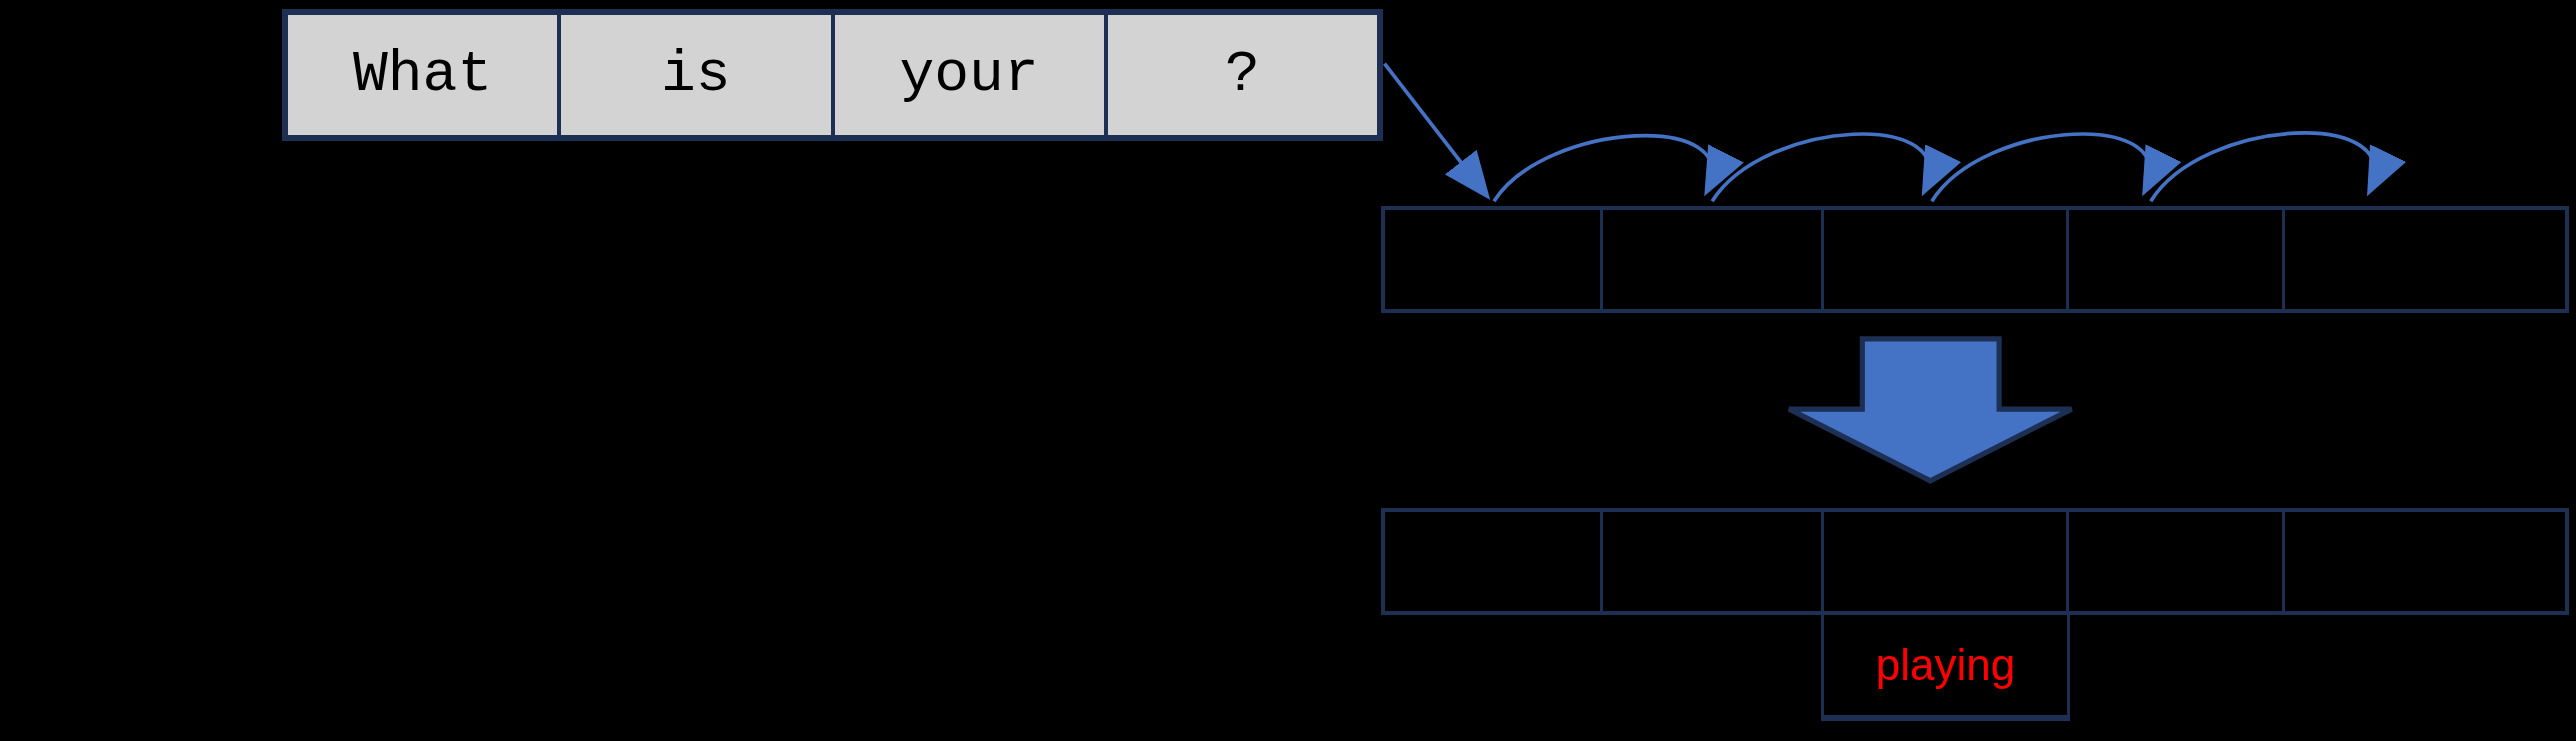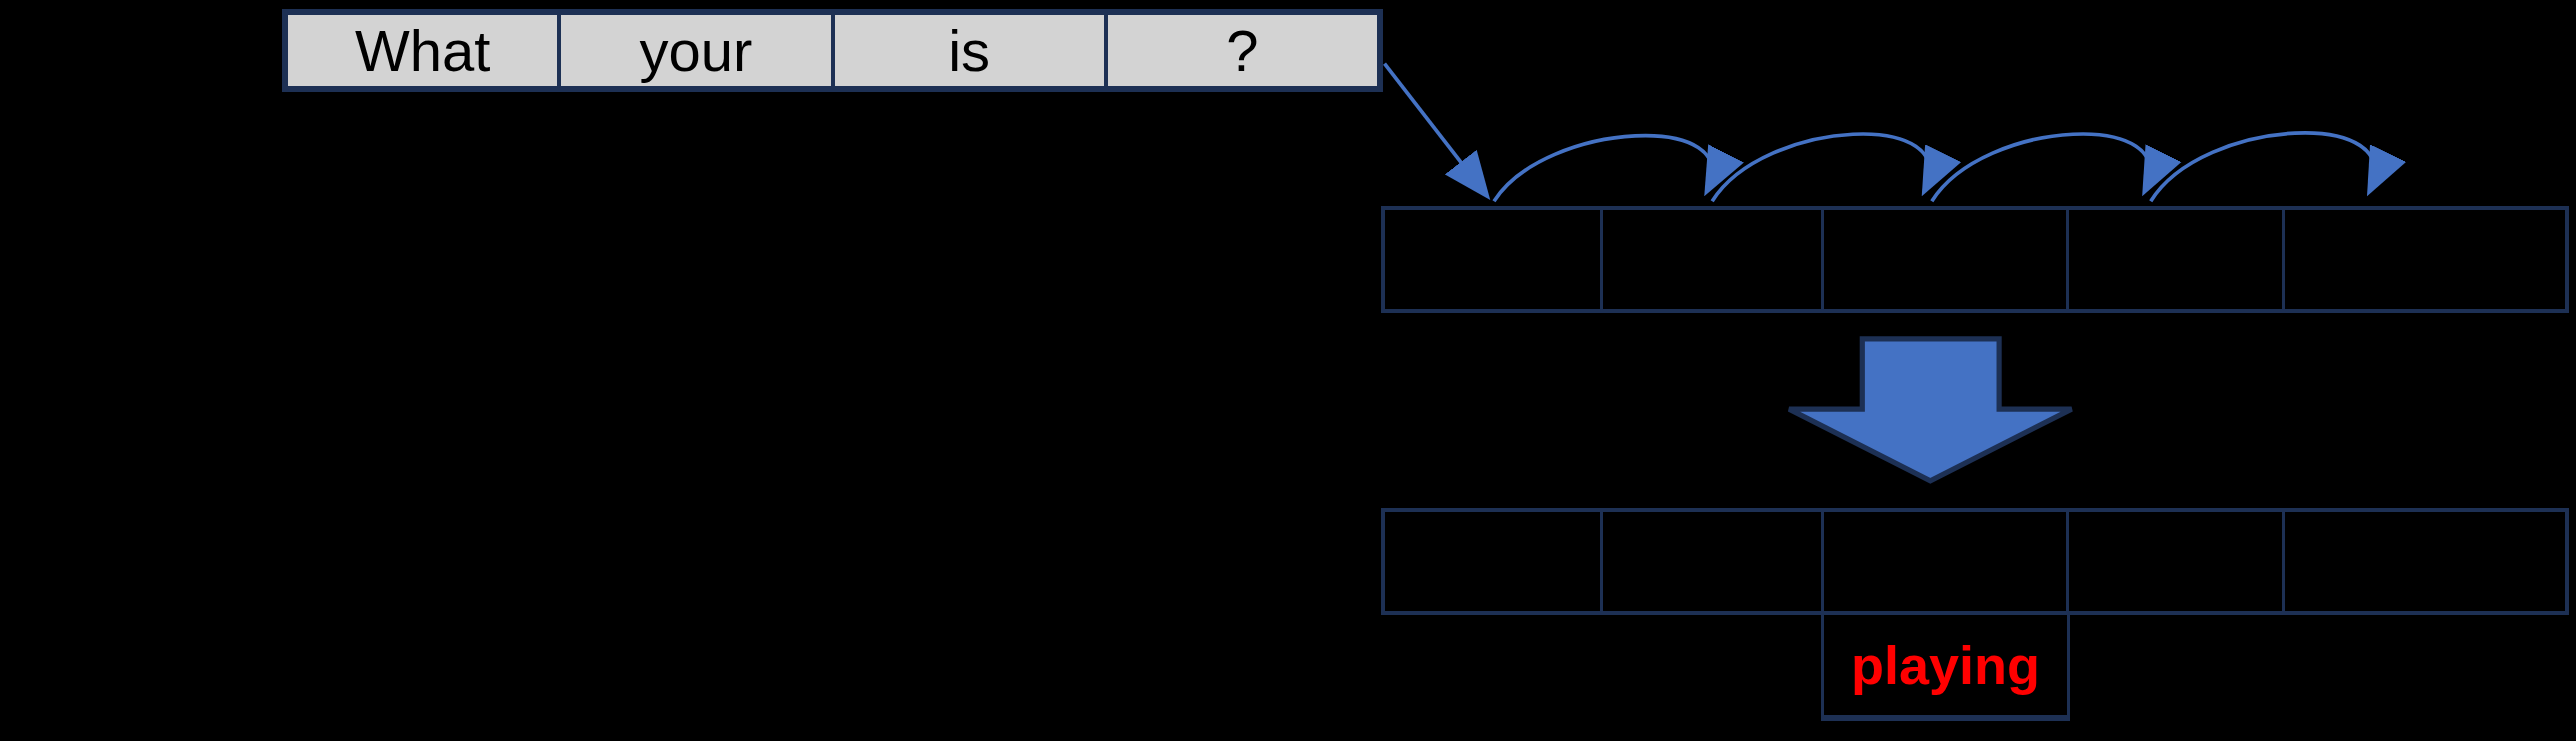--- a/index.html
+++ b/index.html
@@ -16,24 +16,25 @@
     position:relative;
     width:2576px;height:742px;
     background:var(--bg);
     overflow:hidden;
     font-family:"Liberation Sans", sans-serif;
   }
 
   
   .word-table{
     position:absolute;left:282px;top:9px;
-    width:1101px;height:83px;
+    width:1101px;height:132px;
     display:flex;
     border:6px solid var(--navy);
     background:var(--cellgray);
+    font-family:Liberation Mono, monospace;
   }
   .word-cell{
     flex:1 1 0;
     display:flex;align-items:center;justify-content:center;
     color:var(--wordtext);
     font-size:58px;line-height:1;
     background:var(--cellgray);
   }
   .word-cell + .word-cell{border-left:4.4px solid var(--navy);}
 
@@ -58,41 +59,41 @@
   .prediction-box{
     position:absolute;left:1821px;top:614px;
     width:249px;height:107px;
     border-left:3.7px solid var(--navy);
     border-right:3.7px solid var(--navy);
     border-bottom:6.7px solid var(--navy);
     display:flex;align-items:center;justify-content:center;
   }
   .prediction-label{
     color:var(--red);
-    font-size:54px;line-height:1;font-weight:bold;
+    font-size:44px;line-height:1;
   }
 
   
   .overlay{
     position:absolute;left:0;top:0;width:2576px;height:742px;
     pointer-events:none;
   }
   .conn{stroke:var(--accent);stroke-width:5;fill:none;}
   .ah-fill{fill:var(--accent);}
   .block-arrow{fill:var(--accent);stroke:var(--navy);stroke-width:7;stroke-linejoin:miter;}
 </style>
 </head>
 <body>
 
 <div class="canvas">
 
   <div class="word-table">
     <div class="word-cell">What</div>
+    <div class="word-cell">is</div>
     <div class="word-cell">your</div>
-    <div class="word-cell">is</div>
     <div class="word-cell">?</div>
   </div>
 
   <div class="vec-row row-hidden">
     <div class="vec-cell vc1"></div>
     <div class="vec-cell vc2"></div>
     <div class="vec-cell vc3"></div>
     <div class="vec-cell vc4"></div>
     <div class="vec-cell vc5"></div>
   </div>

